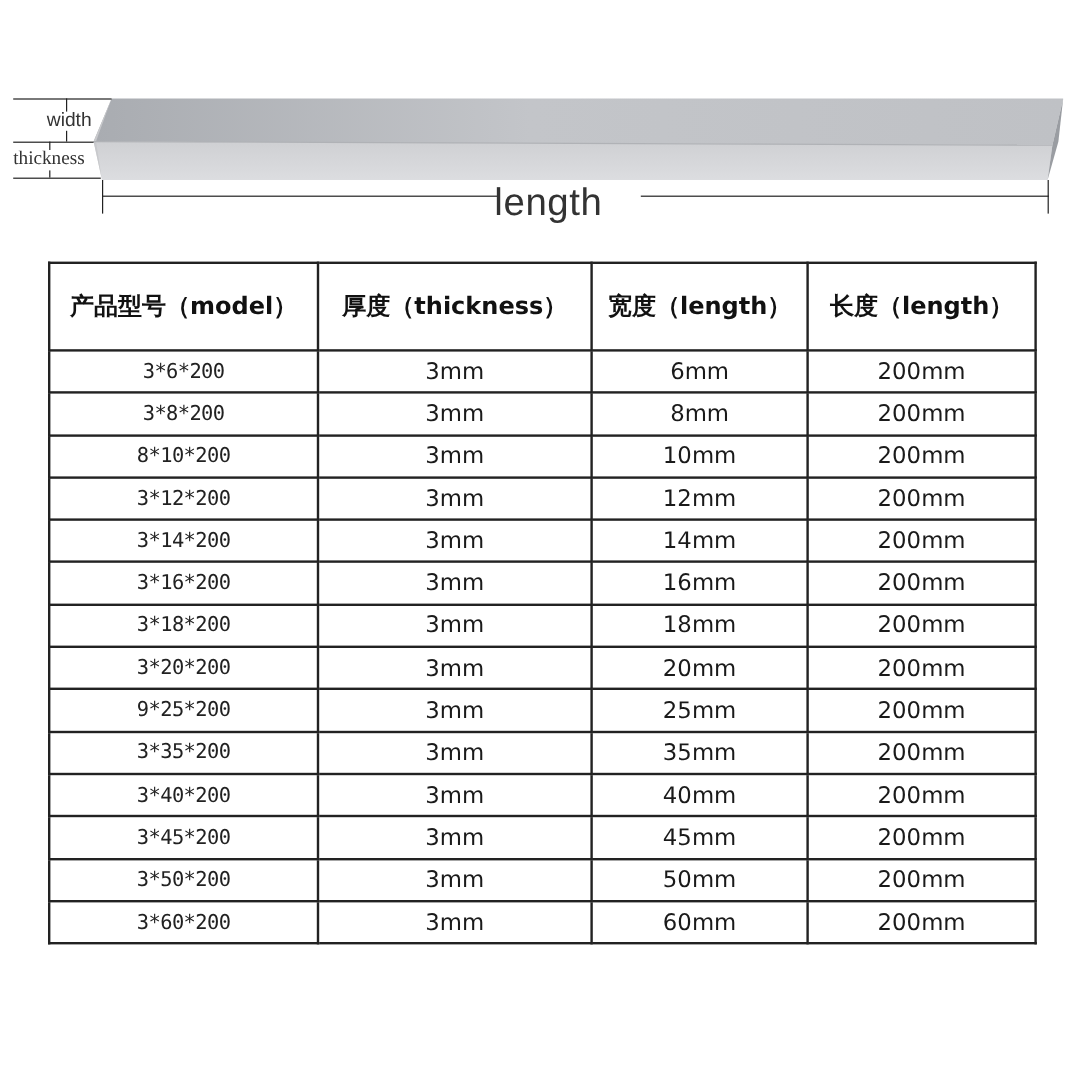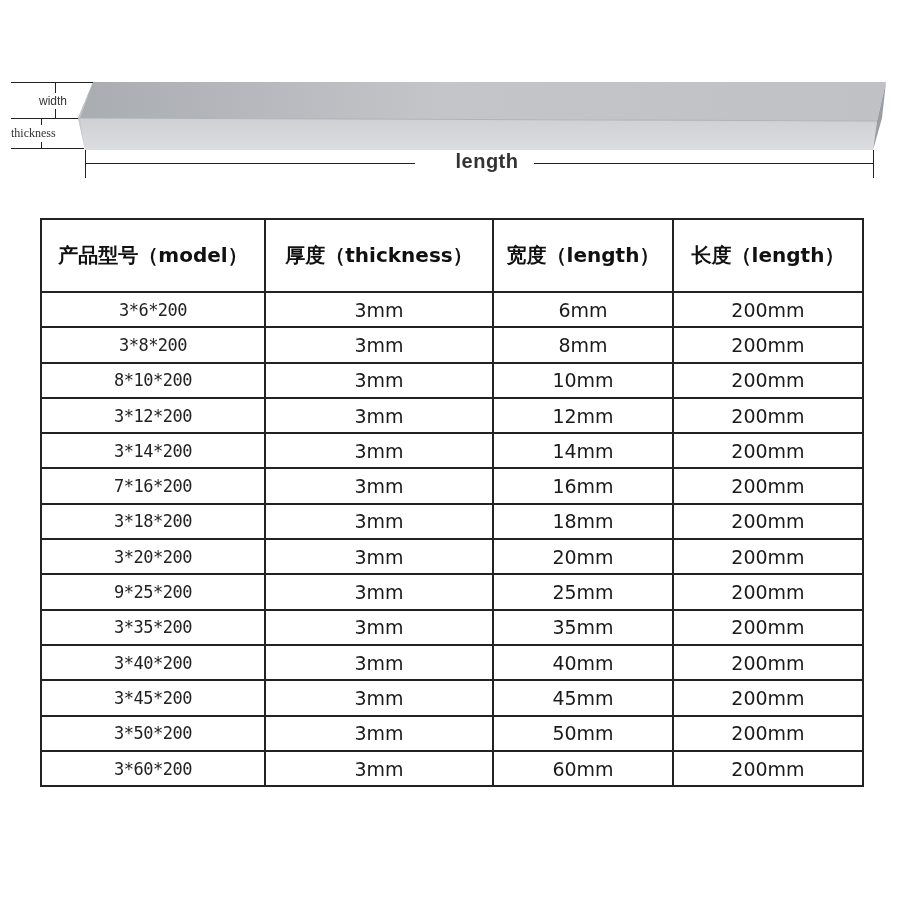--- a/index.html
+++ b/index.html
@@ -1,22 +1,22 @@
 <!DOCTYPE html>
 <html><head>
 <meta charset="utf-8">
 <style>
   html, body { margin: 0; padding: 0; background: #ffffff; }
   body { width: 900px; height: 900px; position: relative; overflow: hidden; font-family: "DejaVu Sans", sans-serif; color: #222; }
 
   
   .diagram { position: absolute; left: 0; top: 0; width: 900px; height: 200px; }
   .dim-line { position: absolute; background: #222; }
-  .dim-label { position: absolute; font-family: "Liberation Sans", sans-serif; font-size: 12px; color: #333; line-height: 14px; }
-  .length-label { position: absolute; left: 434px; top: 150px; width: 106px; text-align: center; font-family: "Liberation Sans", sans-serif; font-weight: bold; font-size: 20px; color: #333; letter-spacing: 0.5px; }
+  .dim-label { position: absolute; font-family: "Liberation Sans", sans-serif; font-size: 16px; color: #333; line-height: 14px; }
+  .length-label { position: absolute; left: 404px; top: 150px; width: 106px; text-align: center; font-family: "Liberation Sans", sans-serif; font-weight: normal; font-size: 32px; color: #333; letter-spacing: 0.5px; }
 
   
   .spec-table { position: absolute; left: 40px; top: 218px; border-collapse: collapse; table-layout: fixed; width: 822px; }
   .spec-table td, .spec-table th { border: 2px solid #222; text-align: center; padding: 0; }
   .spec-table th { height: 71px; font-family: "DejaVu Sans", sans-serif; font-weight: bold; font-size: 20px; color: #111; }
   .spec-table td { height: 33.3px; font-family: "DejaVu Sans", sans-serif; font-size: 19px; color: #1a1a1a; text-align: center; }
   .spec-table td.model { font-family: "DejaVu Sans Mono", monospace; font-size: 17px; color: #222; letter-spacing: -0.5px; }
 </style>
 </head>
 <body>
@@ -102,21 +102,21 @@
         <td>12mm</td>
         <td>200mm</td>
       </tr>
     <tr>
         <td class="model">3*14*200</td>
         <td>3mm</td>
         <td>14mm</td>
         <td>200mm</td>
       </tr>
     <tr>
-        <td class="model">7*16*200</td>
+        <td class="model">3*16*200</td>
         <td>3mm</td>
         <td>16mm</td>
         <td>200mm</td>
       </tr>
     <tr>
         <td class="model">3*18*200</td>
         <td>3mm</td>
         <td>18mm</td>
         <td>200mm</td>
       </tr>

